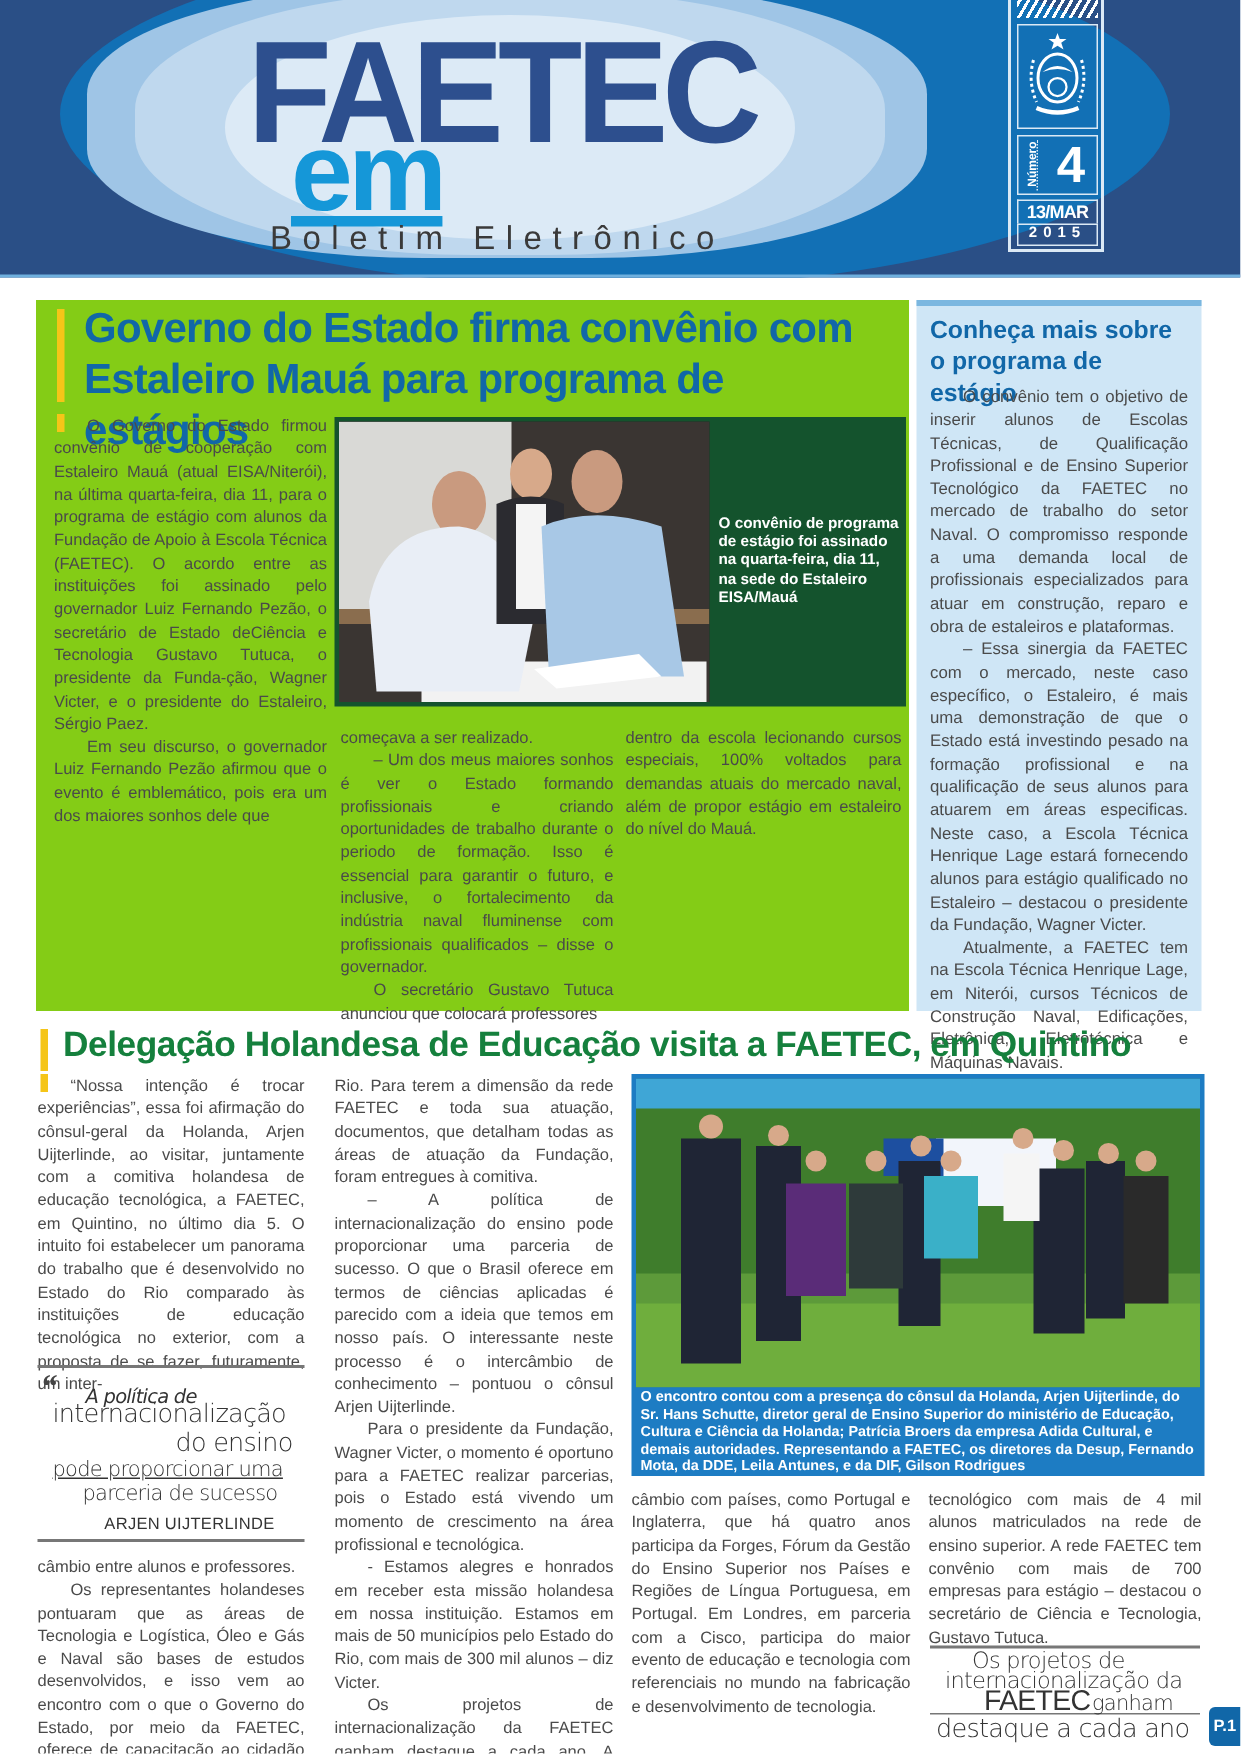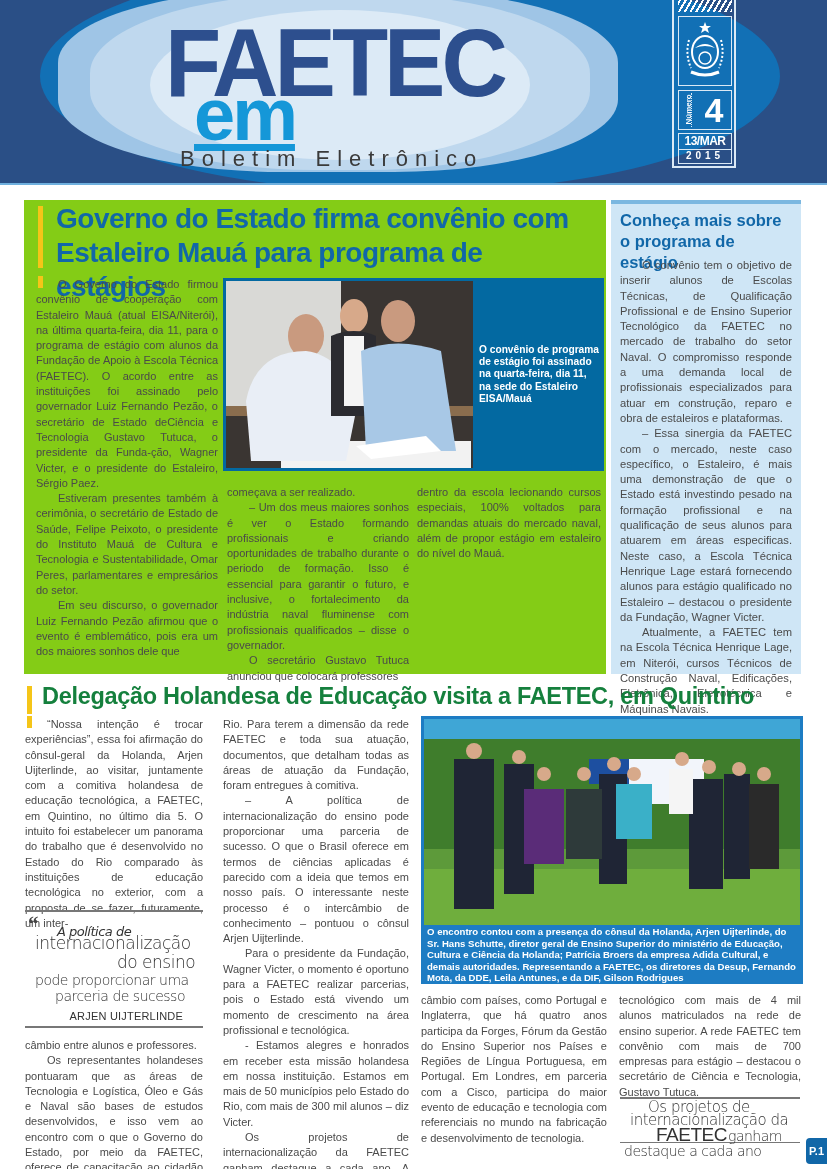--- a/index.html
+++ b/index.html
@@ -29,21 +29,21 @@
   .issue-year { position: absolute; left: 4px; top: 149px; width: 54px; height: 15px; border: 1.5px solid #dbe9f5; font-size: 10px; font-weight: bold; color: #fff; text-align: center; line-height: 12px; letter-spacing: 4px; }
 
   
   .art1 { position: absolute; left: 24px; top: 200px; width: 582px; height: 474px; background: #84cc16; }
   .accent-bar { position: absolute; width: 5px; background: #f5c518; }
   .art1-title { position: absolute; left: 32px; top: 2px; width: 540px; font-size: 28px; font-weight: bold; color: #1167a8; line-height: 34px; letter-spacing: -0.5px; }
   .body-text { font-size: 11px; line-height: 15.3px; color: #4a4a4a; text-align: justify; }
   .body-text p { text-indent: 22px; }
   .col { position: absolute; }
 
-  .photo1 { position: absolute; left: 223px; top: 278px; width: 381px; height: 193px; background: #0369a1; padding: 3px; }
+  .photo1 { position: absolute; left: 223px; top: 278px; width: 381px; height: 193px; background: #14532d; padding: 3px; }
   .photo1-img { position: absolute; left: 3px; top: 3px; width: 247px; height: 187px; overflow: hidden; background: #2b2b2b; }
   .photo1-caption { position: absolute; left: 256px; top: 66px; width: 120px; font-size: 10.2px; font-weight: bold; color: #fff; line-height: 12.2px; }
 
   
   .sidebar { position: absolute; left: 611px; top: 200px; width: 190px; height: 474px; background: #cfe6f6; border-top: 4px solid #7bb7e0; }
   .sidebar-title { position: absolute; left: 9px; top: 6px; width: 175px; font-size: 16.5px; font-weight: bold; color: #1167a8; line-height: 21px; }
   .sidebar-body { position: absolute; left: 9px; top: 54px; width: 172px; font-size: 11.2px; line-height: 15.3px; color: #4a4a4a; text-align: justify; }
   .sidebar-body p { text-indent: 22px; }
 
   
@@ -96,21 +96,20 @@
   <div class="mast-bottomline"></div>
 </header>
 
 <section class="art1">
   <div class="accent-bar" style="left:14px; top:6px; height:62px;"></div>
   <h1 class="art1-title">Governo do Estado firma convênio com Estaleiro Mauá para programa de estágios</h1>
   <div class="accent-bar" style="left:14px; top:76px; height:12px;"></div>
 
   <div class="col body-text" style="left:12px; top:77px; width:182px;">
     <p>O Governo do Estado firmou convênio de cooperação com Estaleiro Mauá (atual EISA/Niterói), na última quarta-feira, dia 11, para o programa de estágio com alunos da Fundação de Apoio à Escola Técnica (FAETEC). O acordo entre as instituições foi assinado pelo governador Luiz Fernando Pezão, o secretário de Estado deCiência e Tecnologia Gustavo Tutuca, o presidente da Funda-ção, Wagner Victer, e o presidente do Estaleiro, Sérgio Paez.</p>
-    <p>Estiveram presentes também à cerimônia, o secretário de Estado de Saúde, Felipe Peixoto, o presidente do Instituto Mauá de Cultura e Tecnologia e Sustentabilidade, Omar Peres, parlamentares e empresários do setor.</p>
     <p>Em seu discurso, o governador Luiz Fernando Pezão afirmou que o evento é emblemático, pois era um dos maiores sonhos dele que</p>
   </div>
   <div class="col body-text" style="left:203px; top:285px; width:182px;">
     <p style="text-indent:0">começava a ser realizado.</p>
     <p>– Um dos meus maiores sonhos é ver o Estado formando profissionais e criando oportunidades de trabalho durante o periodo de formação. Isso é essencial para garantir o futuro, e inclusive, o fortalecimento da indústria naval fluminense com profissionais qualificados – disse o governador.</p>
     <p>O secretário Gustavo Tutuca anunciou que colocará professores</p>
   </div>
   <div class="col body-text" style="left:393px; top:285px; width:184px;">
     <p style="text-indent:0">dentro da escola lecionando cursos especiais, 100% voltados para demandas atuais do mercado naval, além de propor estágio em estaleiro do nível do Mauá.</p>
   </div>
@@ -151,21 +150,21 @@
 
 <div class="col body-text" style="left:25px; top:717px; width:178px;">
   <p>“Nossa intenção é trocar experiências”, essa foi afirmação do cônsul-geral da Holanda, Arjen Uijterlinde, ao visitar, juntamente com a comitiva holandesa de educação tecnológica, a FAETEC, em Quintino, no último dia 5. O intuito foi estabelecer um panorama do trabalho que é desenvolvido no Estado do Rio comparado às instituições de educação tecnológica no exterior, com a proposta de se fazer, futuramente, um inter-</p>
 </div>
 
 <div class="pullquote1">
   <span class="pq-mark">“</span>
   <span class="pq-line" style="left:32px; top:12px; font-size:13px;font-style:italic;">A política de</span>
   <span class="pq-line" style="left:10px; top:21px; font-size:17px;">internacionalização</span>
   <span class="pq-line" style="left:92px; top:40px; font-size:17px;">do ensino</span>
-  <span class="pq-line" style="left:10px; top:60px; font-size:14px;">pode proporcionar uma</span>
+  <span class="pq-line" style="left:10px; top:60px; font-size:14px;text-decoration:underline;">pode proporcionar uma</span>
   <span class="pq-line" style="left:30px; top:76px; font-size:14px;">parceria de sucesso</span>
   <span class="pq-author">ARJEN UIJTERLINDE</span>
 </div>
 
 <div class="col body-text" style="left:25px; top:1038px; width:178px;">
   <p style="text-indent:0">câmbio entre alunos e professores.</p>
   <p>Os representantes holandeses pontuaram que as áreas de Tecnologia e Logística, Óleo e Gás e Naval são bases de estudos desenvolvidos, e isso vem ao encontro com o que o Governo do Estado, por meio da FAETEC, oferece de capacitação ao cidadão do</p>
 </div>
 
 <div class="col body-text" style="left:223px; top:717px; width:186px;">
@@ -221,16 +220,16 @@
 
 <div class="col body-text" style="left:619px; top:993px; width:182px;">
   <p style="text-indent:0">tecnológico com mais de 4 mil alunos matriculados na rede de ensino superior. A rede FAETEC tem convênio com mais de 700 empresas para estágio – destacou o secretário de Ciência e Tecnologia, Gustavo Tutuca.</p>
 </div>
 
 <div class="pullquote2">
   <span class="pq-line" style="left:28px; top:-1px; font-size:15px;">Os projetos de</span>
   <span class="pq-line" style="left:10px; top:12px; font-size:15px;">internacionalização da</span>
   <span class="pq-line" style="left:36px; top:25px; font-size:19px; font-weight:normal; font-family:'Liberation Sans', sans-serif;">FAETEC</span>
   <span class="pq-line" style="left:108px; top:29px; font-size:14px;">ganham</span>
-  <span class="pq-line" style="left:4px; top:44px; font-size:14px;">destaque a cada ano</span>
+  <span class="pq-line" style="left:4px; top:44px; font-size:17px;">destaque a cada ano</span>
 </div>
 
 <div class="page-badge">P.1</div>
 
 </body></html>

